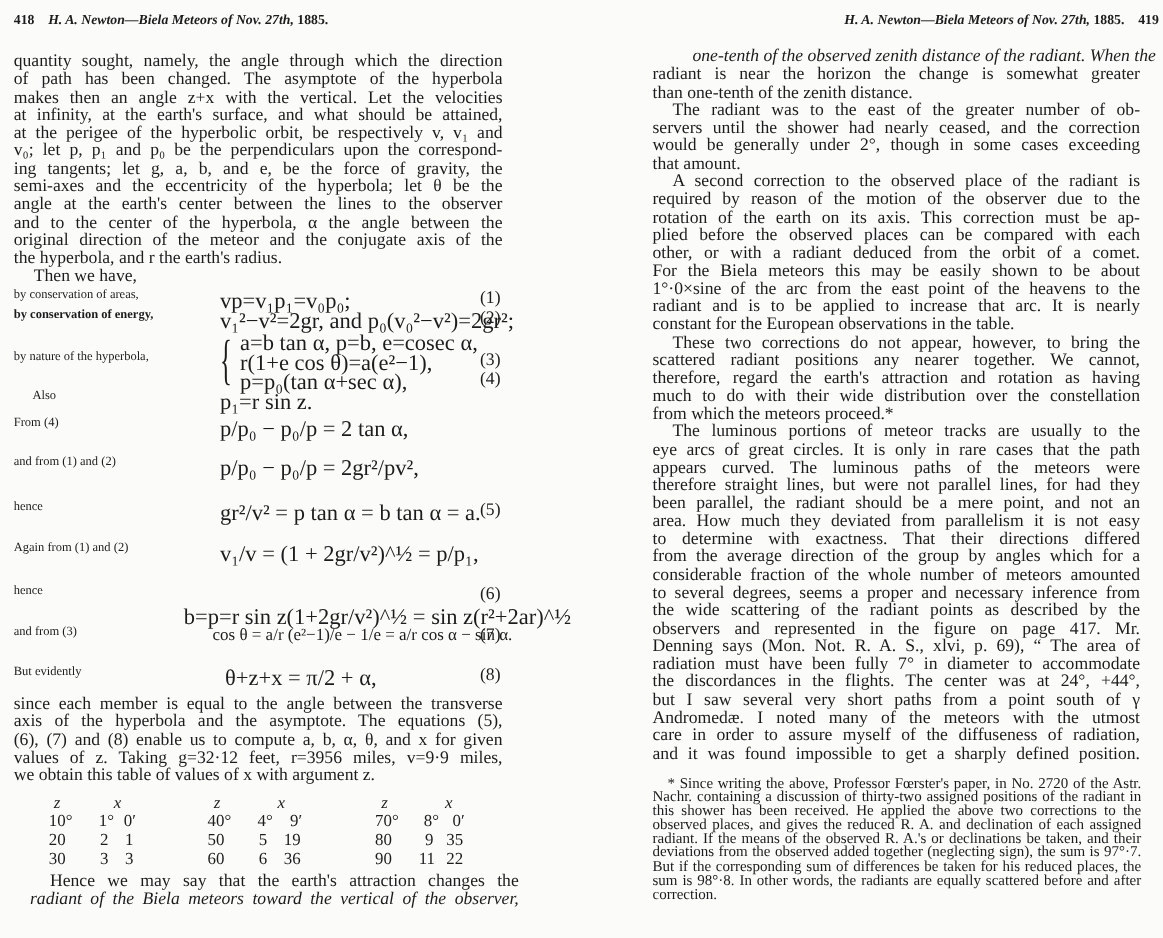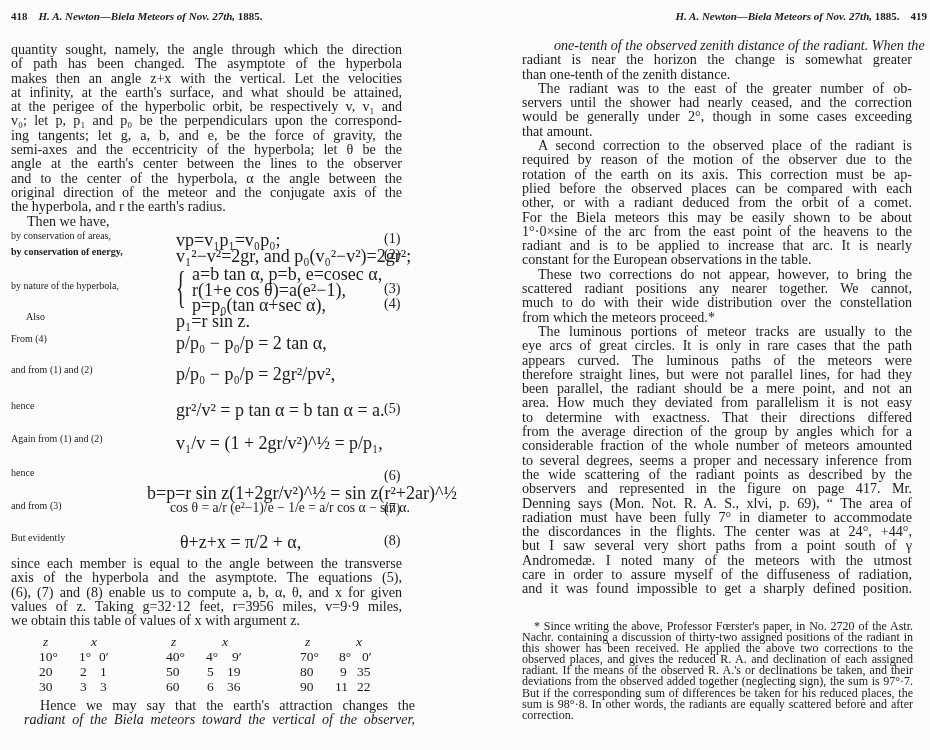--- a/index.html
+++ b/index.html
@@ -171,20 +171,21 @@
   <span class="line">rotation of the earth on its axis. This correction must be ap-</span>
   <span class="line">plied before the observed places can be compared with each</span>
   <span class="line">other, or with a radiant deduced from the orbit of a comet.</span>
   <span class="line">For the Biela meteors this may be easily shown to be about</span>
   <span class="line">1°·0×sine of the arc from the east point of the heavens to the</span>
   <span class="line">radiant and is to be applied to increase that arc. It is nearly</span>
   <span class="line last">constant for the European observations in the table.</span>
 
   <span class="line indent">These two corrections do not appear, however, to bring the</span>
   <span class="line">scattered radiant positions any nearer together. We cannot,</span>
+  <span class="line">therefore, regard the earth's attraction and rotation as having</span>
   <span class="line">much to do with their wide distribution over the constellation</span>
   <span class="line last">from which the meteors proceed.*</span>
 
   <span class="line indent">The luminous portions of meteor tracks are usually to the</span>
   <span class="line">eye arcs of great circles. It is only in rare cases that the path</span>
   <span class="line">appears curved. The luminous paths of the meteors were</span>
   <span class="line">therefore straight lines, but were not parallel lines, for had they</span>
   <span class="line">been parallel, the radiant should be a mere point, and not an</span>
   <span class="line">area. How much they deviated from parallelism it is not easy</span>
   <span class="line">to determine with exactness. That their directions differed</span>

